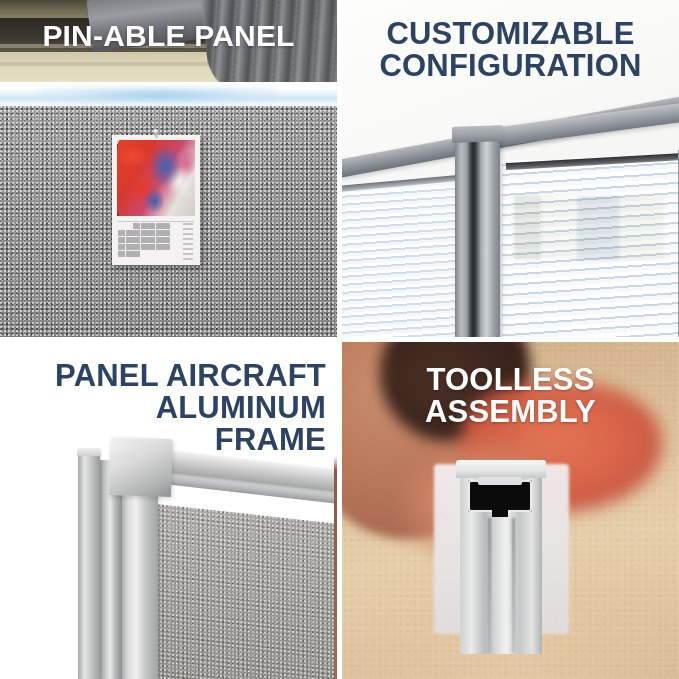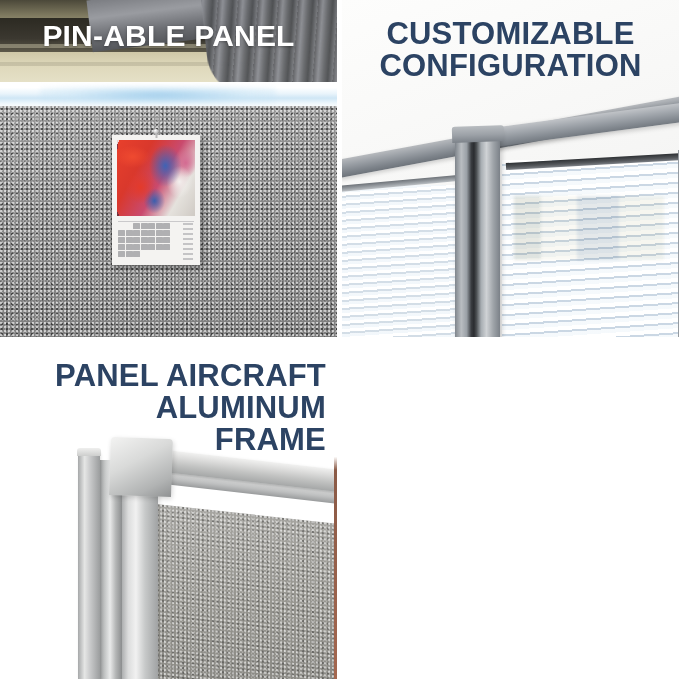--- a/index.html
+++ b/index.html
@@ -516,14 +516,33 @@
     <div class="q3-cornerblock"></div>
     <div class="q3-edge"></div>
 
     <div class="caption cap-navy" id="cap-q3">PANEL AIRCRAFT
 ALUMINUM
 FRAME</div>
   </div>
 
   <div class="gap-v"></div>
 
+  <div class="panel" id="q4">
+    <div class="q4-carpet"></div>
+    <div class="q4-carpet-tex"></div>
+    <div class="q4-arm"></div>
+    <div class="q4-head"></div>
+    <div class="q4-hand"></div>
+    <div class="q4-hand2"></div>
+    <div class="q4-card"></div>
+    <div class="q4-extrusion"></div>
+    <div class="q4-extrusion-top"></div>
+    <div class="q4-slot"></div>
+    <div class="q4-slot-lip"></div>
+    <div class="q4-slot-notch"></div>
+    <div class="q4-rib" style="left:146px;"></div>
+    <div class="q4-rib" style="left:170px;"></div>
+
+    <div class="caption cap-white" id="cap-q4">TOOLLESS
+ASSEMBLY</div>
+  </div>
 
 </div>
 
 </body></html>

